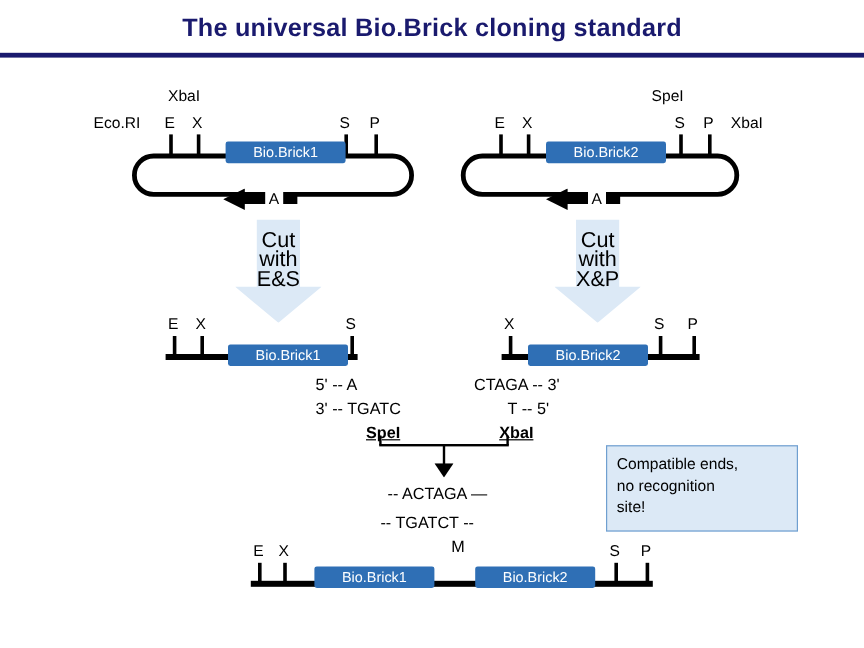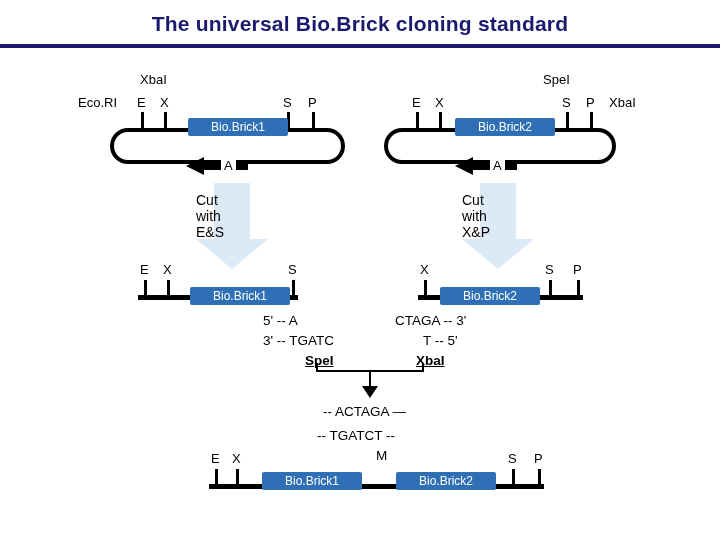--- a/index.html
+++ b/index.html
@@ -72,23 +72,23 @@
     width: 0;
     height: 0;
   }
   .cut-arrow {
     position: absolute;
     width: 72px;
     height: 86px;
   }
   .cut-text {
     position: absolute;
-    font-size: 14px;
-    color: #000000;
-    text-align: left;
+    font-size: 18px;
+    color: #000000;
+    text-align: center;
     line-height: 16px;
   }
   .seq {
     position: absolute;
     font-size: 13.5px;
     color: #000000;
     white-space: nowrap;
     margin-left: 14px;
   }
   .callout {
@@ -219,20 +219,25 @@
   <div class="joinline" style="left:422px; top:363px; width:2px; height:8px;"></div>
   <div class="joinline" style="left:369px; top:370px; width:2px; height:22px;"></div>
   <svg style="position:absolute; left:362px; top:386px; width:16px; height:12px;" viewBox="0 0 16 12">
     <polygon points="0,0 16,0 8,12" fill="#000000"></polygon>
   </svg>
 
   <div class="seq" style="left:309px; top:404px;">-- ACTAGA —</div>
   <div class="seq" style="left:303px; top:428px;">-- TGATCT --</div>
   <div class="seq" style="left:362px; top:448px;">M</div>
 
+  <div class="callout" style="left:505px; top:371px; width:160px; height:72px;">
+    <span>Compatible ends,</span><br>
+    <span>no recognition</span><br>
+    <span>site!</span>
+  </div>
 
   <div class="lbl" style="left:211px; top:451px;">E</div>
   <div class="lbl" style="left:232px; top:451px;">X</div>
   <div class="lbl" style="left:508px; top:451px;">S</div>
   <div class="lbl" style="left:534px; top:451px;">P</div>
 
   <div class="vstub" style="left:215px; top:469px; height:18px;"></div>
   <div class="vstub" style="left:236px; top:469px; height:18px;"></div>
   <div class="vstub" style="left:512px; top:469px; height:18px;"></div>
   <div class="vstub" style="left:538px; top:469px; height:18px;"></div>

